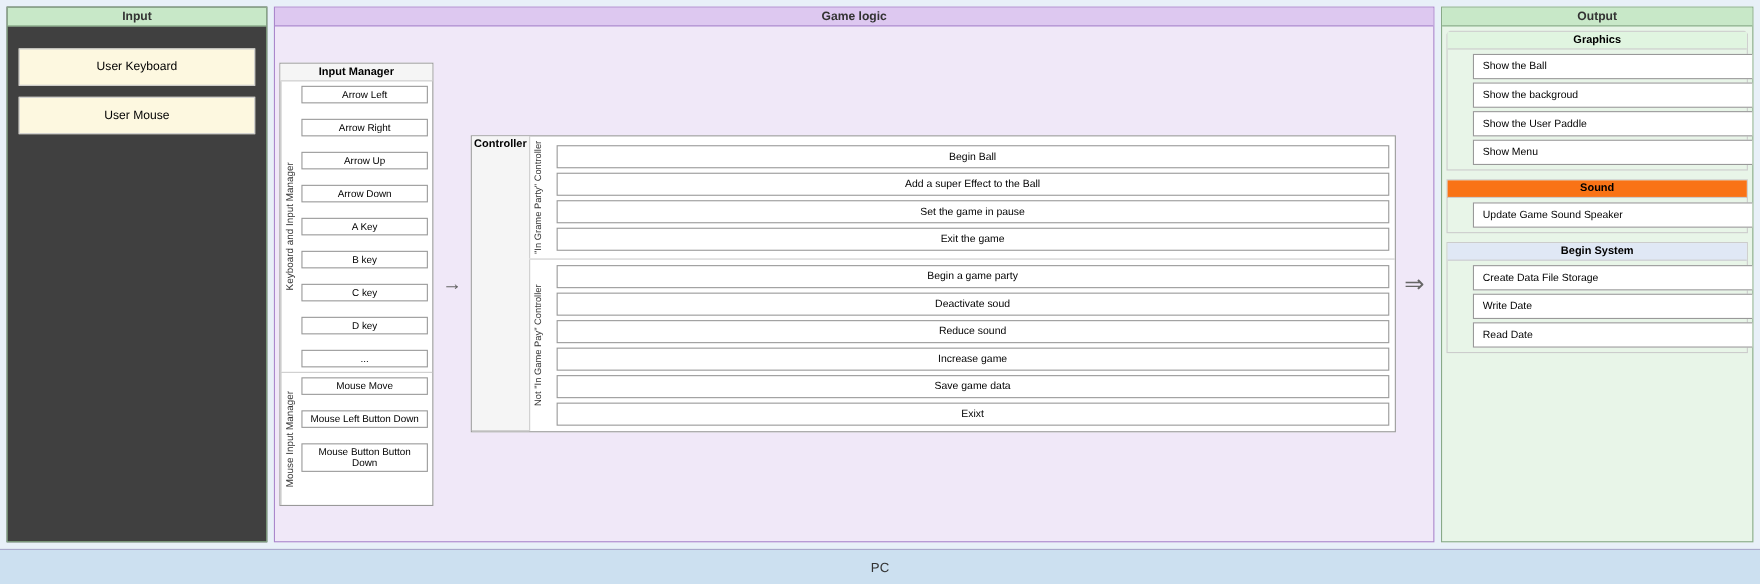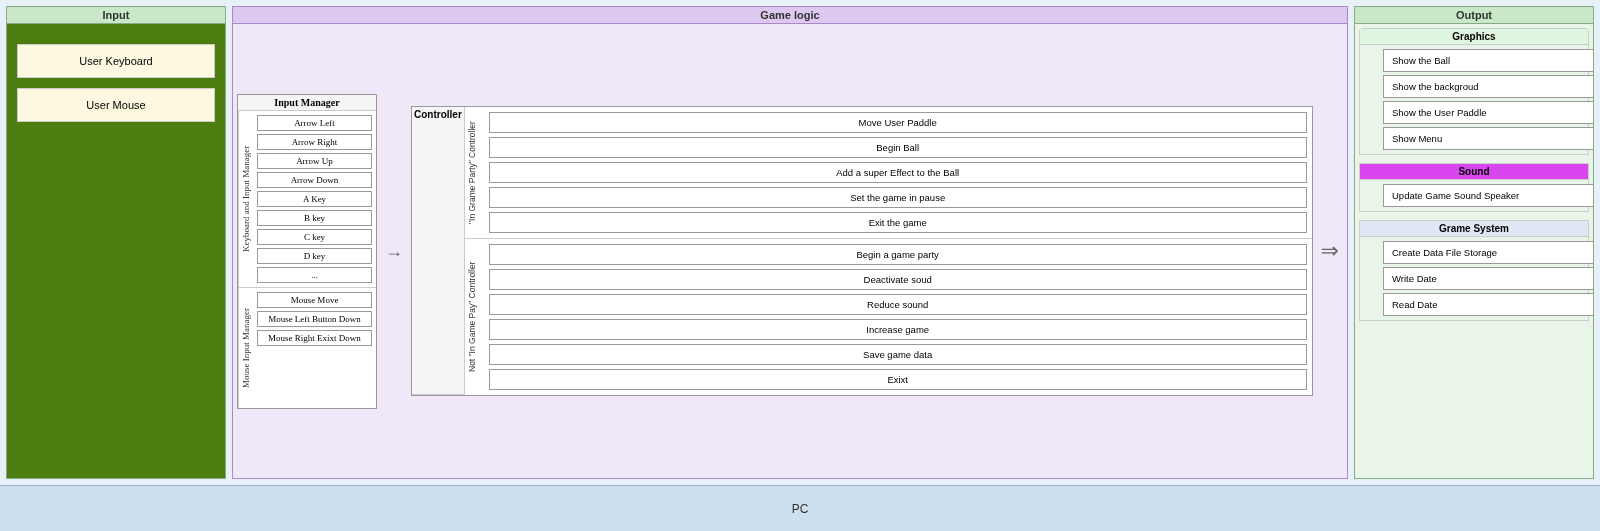--- a/index.html
+++ b/index.html
@@ -22,21 +22,21 @@
     }
 
     
     .pc-bar {
       background: #cce0f0;
       text-align: center;
       padding: 8px;
       font-size: 12px;
       color: #333;
       border-top: 1px solid #aac;
-      height: 46px;
+      height: 32px;
       display: flex;
       align-items: center;
       justify-content: center;
     }
 
     
     .panel {
       border: 1.5px solid #999;
       display: flex;
       flex-direction: column;
@@ -44,23 +44,23 @@
 
     .panel-header {
       text-align: center;
       font-weight: bold;
       font-size: 11px;
       padding: 2px 4px;
     }
 
     
     .input-panel {
-      background: #4d7c0f;
+      background: #404040;
       border-color: #88aa88;
-      width: 220px;
+      width: 237px;
       flex-shrink: 0;
     }
 
     .input-panel .panel-header {
       background: #c8e8c8;
       border-bottom: 1px solid #88aa88;
       color: #333;
     }
 
     
@@ -74,21 +74,21 @@
     .game-logic-panel .panel-header {
       background: #ddc8f0;
       border-bottom: 1px solid #aa88cc;
       color: #333;
     }
 
     
     .output-panel {
       background: #e8f5e8;
       border-color: #88aa88;
-      width: 240px;
+      width: 284px;
       flex-shrink: 0;
     }
 
     .output-panel .panel-header {
       background: #c8e8c8;
       border-bottom: 1px solid #88aa88;
       color: #333;
     }
 
     
@@ -120,21 +120,20 @@
     }
 
     
     .input-manager-box {
       border: 1.5px solid #999;
       background: white;
       display: flex;
       flex-direction: column;
       width: 140px;
       flex-shrink: 0;
-      font-family: Liberation Serif, serif;
     }
 
     .input-manager-box .box-header {
       text-align: center;
       font-weight: bold;
       font-size: 10px;
       padding: 2px;
       border-bottom: 1px solid #ccc;
       background: #f5f5f5;
     }
@@ -153,21 +152,21 @@
       border-right: 1px solid #ccc;
       color: #333;
       flex-shrink: 0;
     }
 
     .im-buttons {
       flex: 1;
       display: flex;
       flex-direction: column;
       padding: 4px;
-      gap: 3px;
+      gap: 14px;
     }
 
     .im-btn {
       border: 1px solid #999;
       background: white;
       font-size: 9px;
       padding: 2px 4px;
       text-align: center;
       cursor: pointer;
     }
@@ -270,21 +269,21 @@
       text-align: center;
       font-weight: bold;
       font-size: 10px;
       padding: 2px;
     }
 
     .output-section.graphics .output-section-header {
       background: #e0f5e0;
     }
     .output-section.sound .output-section-header {
-      background: #d946ef;
+      background: #f97316;
     }
     .output-section.filesystem .output-section-header {
       background: #e0e8f5;
     }
 
     .output-buttons {
       padding: 4px;
       display: flex;
       flex-direction: column;
       gap: 3px;
@@ -364,36 +363,35 @@
                 <div class="im-btn">D key</div>
                 <div class="im-btn">...</div>
               </div>
             </div>
 
             <div class="im-bottom-section">
               <div class="im-rotated-label2">Mouse Input Manager</div>
               <div class="im-buttons">
                 <div class="im-btn">Mouse Move</div>
                 <div class="im-btn">Mouse Left Button Down</div>
-                <div class="im-btn">Mouse Right Exixt Down</div>
+                <div class="im-btn">Mouse Button Button Down</div>
               </div>
             </div>
           </div>
         </div>
 
         <div class="arrow">→</div>
 
         <div class="controller-box">
           <div class="box-header">Controller</div>
           <div class="controller-content">
 
             <div class="controller-section">
               <div class="ctrl-rotated-label">"In Grame Party" Controller</div>
               <div class="ctrl-buttons">
-                <div class="ctrl-btn">Move User Paddle</div>
                 <div class="ctrl-btn">Begin Ball</div>
                 <div class="ctrl-btn">Add a super Effect to the Ball</div>
                 <div class="ctrl-btn">Set the game in pause</div>
                 <div class="ctrl-btn">Exit the game</div>
               </div>
             </div>
 
             <div class="controller-section">
               <div class="ctrl-rotated-label">Not "In Game Pay" Controller</div>
               <div class="ctrl-buttons">
@@ -428,21 +426,21 @@
       </div>
 
       <div class="output-section sound">
         <div class="output-section-header">Sound</div>
         <div class="output-buttons">
           <button class="out-btn">Update Game Sound Speaker</button>
         </div>
       </div>
 
       <div class="output-section filesystem">
-        <div class="output-section-header">Grame System</div>
+        <div class="output-section-header">Begin System</div>
         <div class="output-buttons">
           <button class="out-btn">Create Data File Storage</button>
           <button class="out-btn">Write Date</button>
           <button class="out-btn">Read Date</button>
         </div>
       </div>
     </div>
   </div>
 </div>
 

